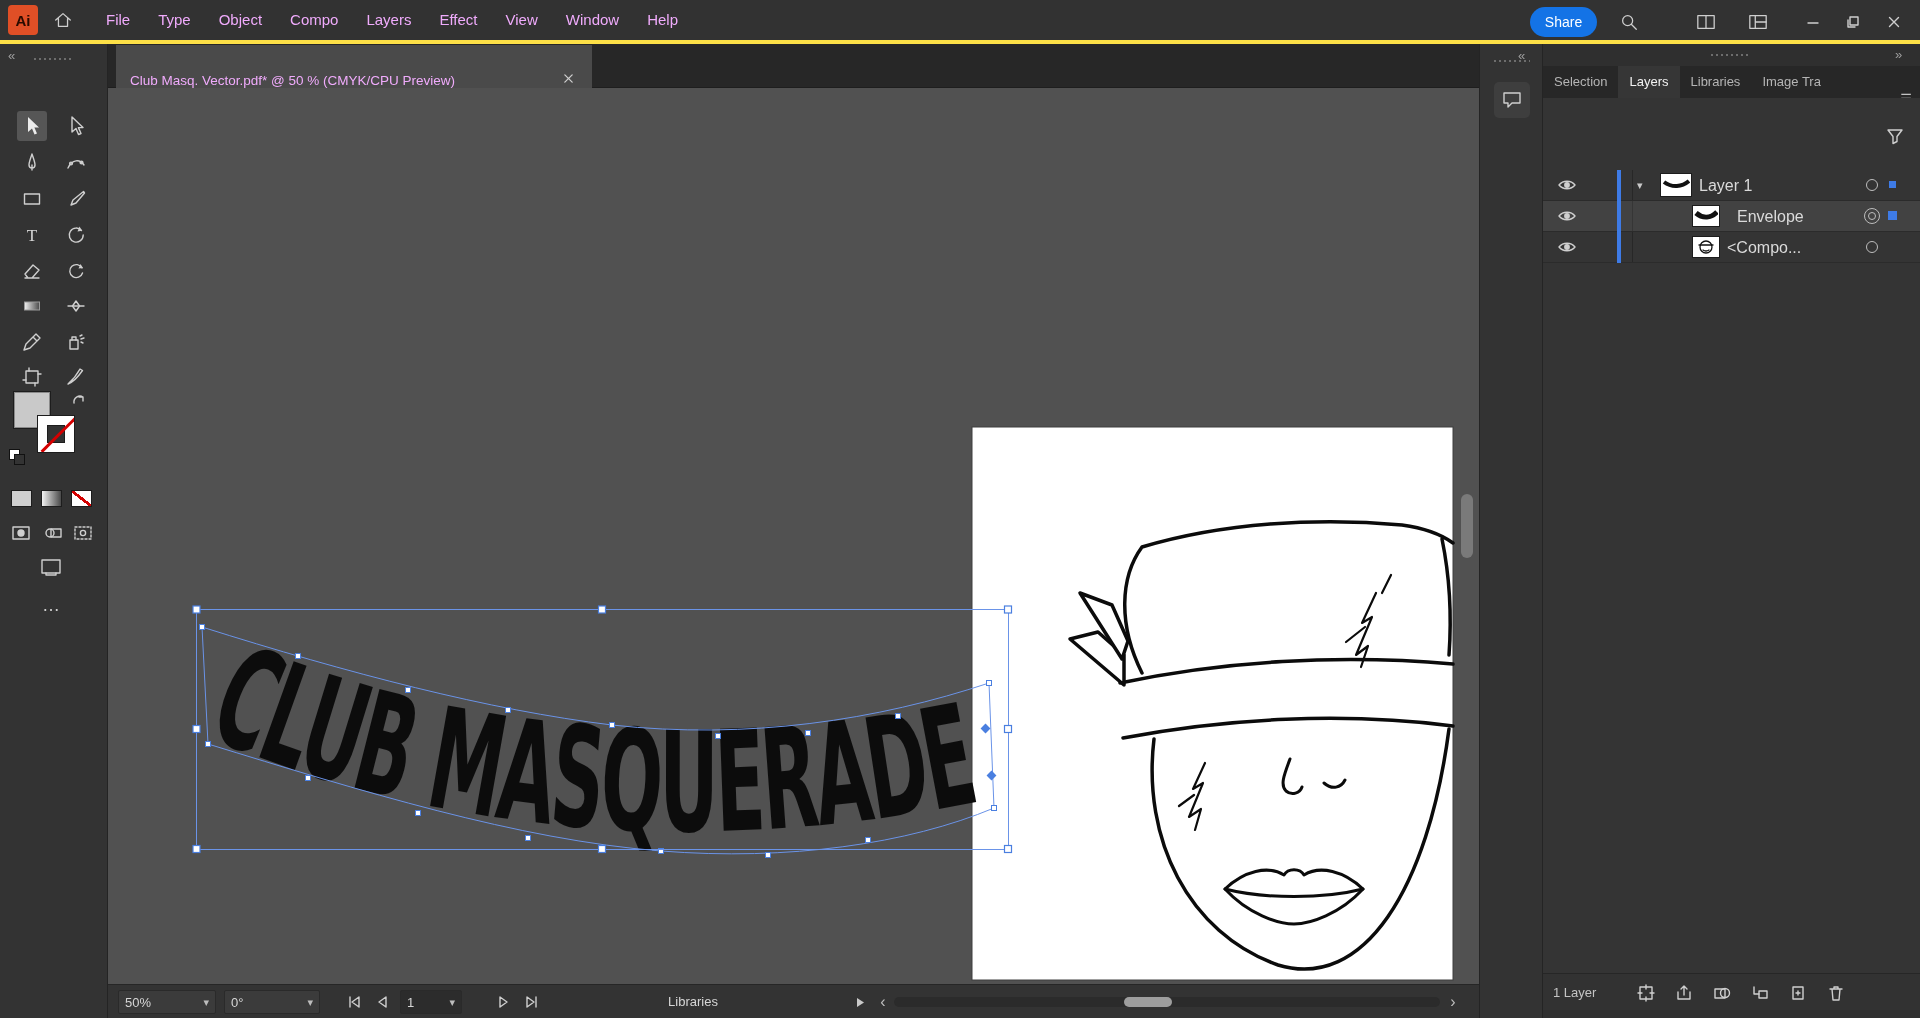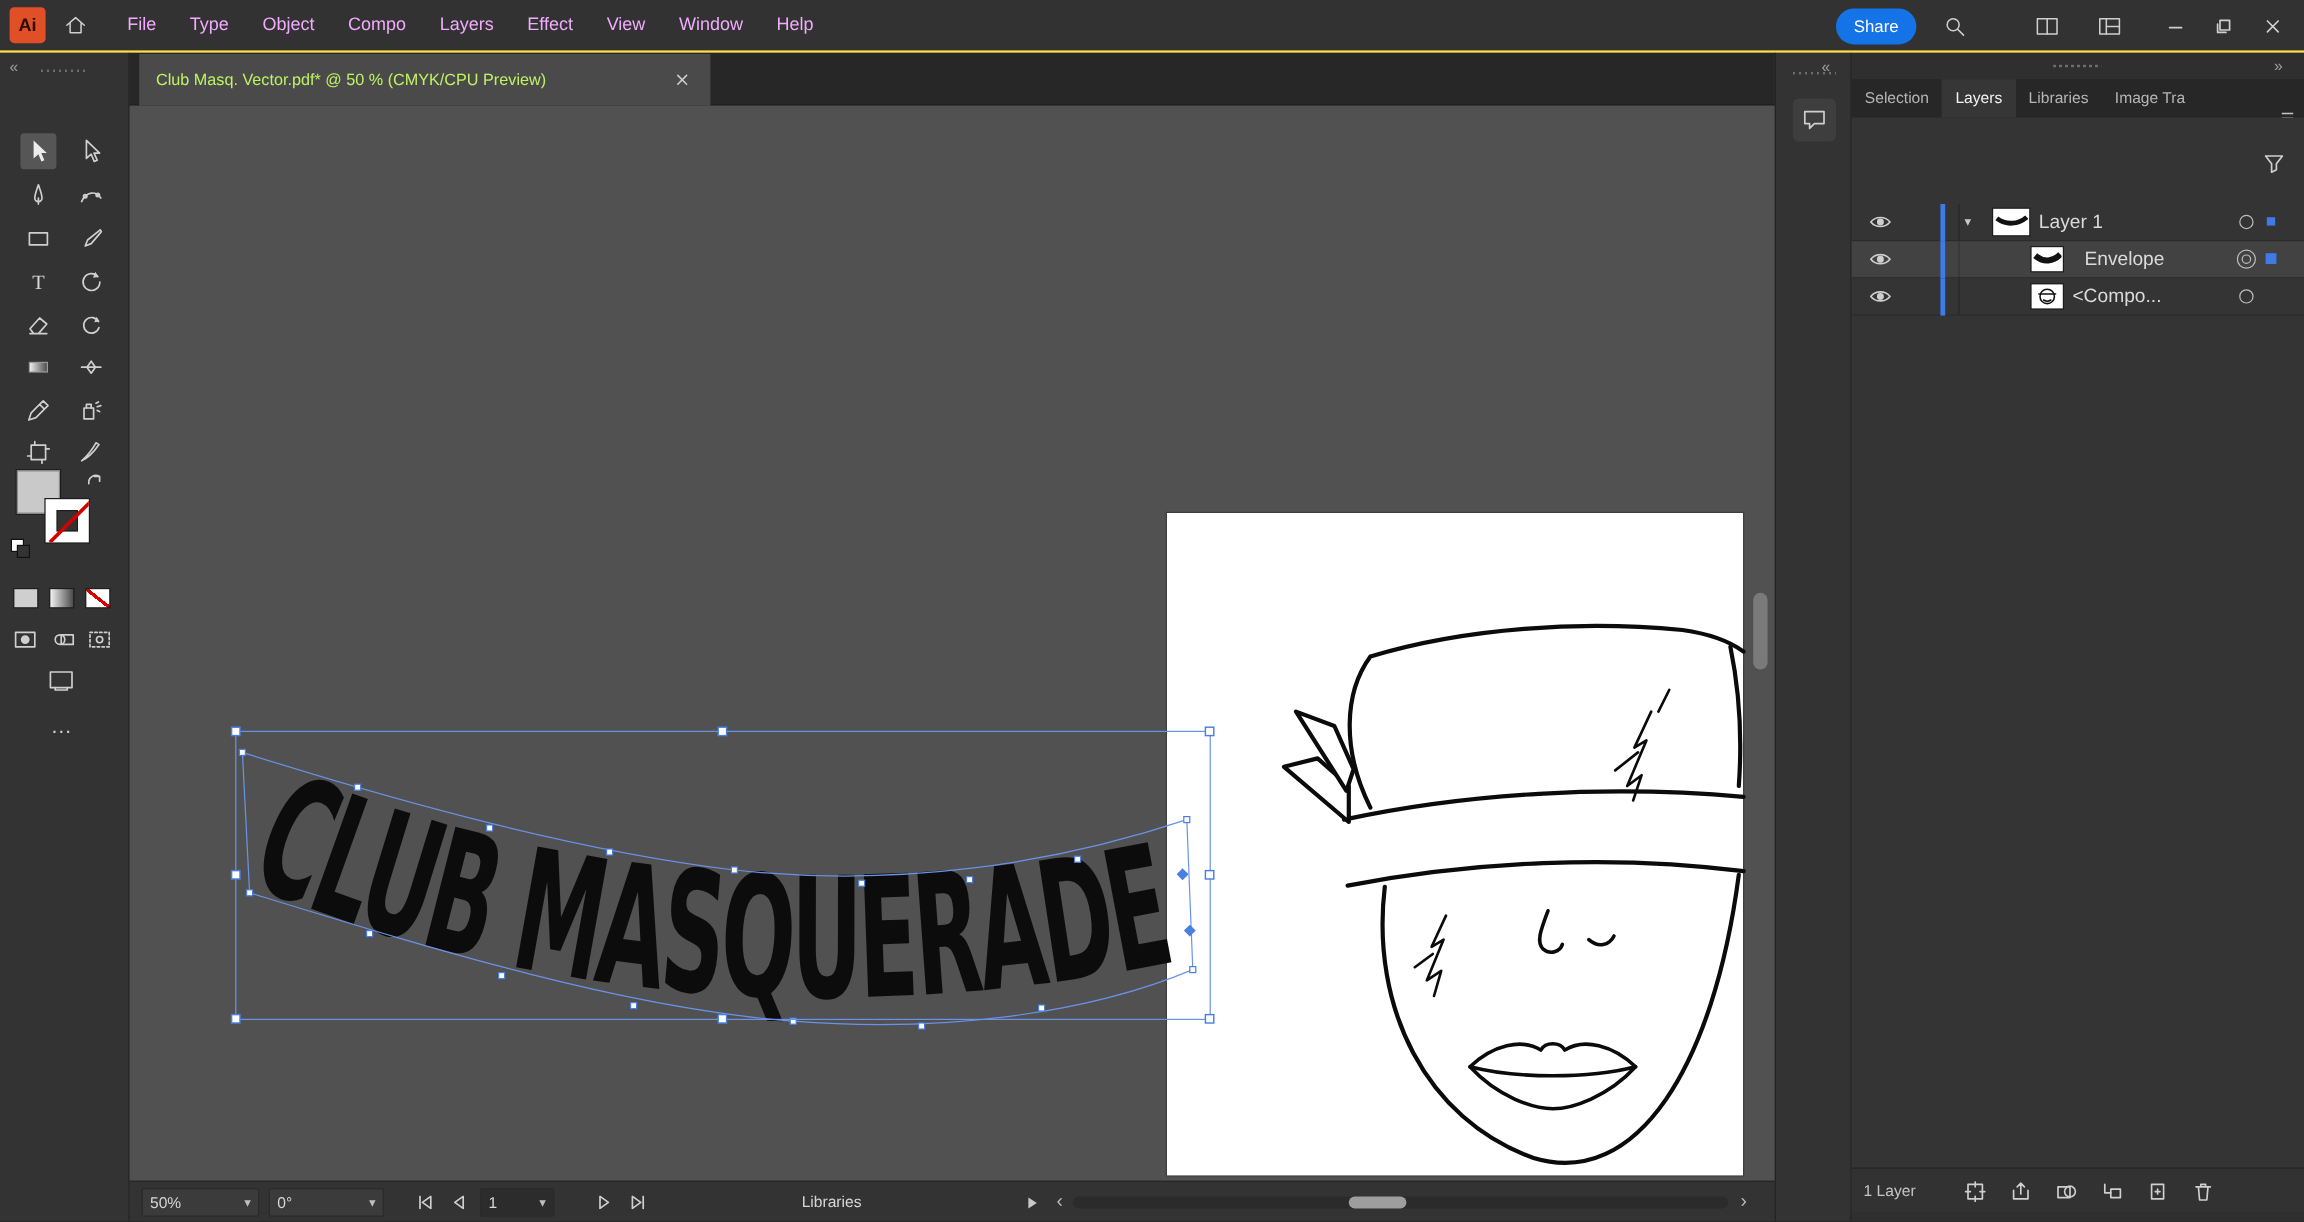--- a/index.html
+++ b/index.html
@@ -8,31 +8,31 @@
     position:relative; width:1920px; height:1018px; overflow:hidden;
     background:#383838; color:#dcdcdc;
     font-family:"Liberation Sans","DejaVu Sans",sans-serif; font-size:14px;
     user-select:none;
   }
   .abs { position:absolute; }
   .flex { display:flex; align-items:center; }
   .ctr { display:flex; align-items:center; justify-content:center; }
 
   
-  .menubar { left:0; top:0; width:1920px; height:44px; background:#323232; border-bottom:2px solid #fde047; display:flex; align-items:center; }
+  .menubar { left:0; top:0; width:1920px; height:44px; background:#323232; border-bottom:4px solid #fde047; display:flex; align-items:center; }
   .ai-logo { width:30px; height:30px; margin-left:8px; border-radius:4px; background:#E04F26; color:#2a0b00; font-weight:bold; font-size:15px; display:flex; align-items:center; justify-content:center; }
   .home-btn { width:34px; height:34px; margin-left:8px; }
   .menu-item { padding:12px 14px; line-height:44px; font-size:15px; color:#f0abfc; cursor:default; }
   .share-btn { position:absolute; left:1530px; top:7px; width:67px; height:30px; border-radius:15px; background:#1473E6; color:#fff; font-size:14px; display:flex; align-items:center; justify-content:center; }
   .topbtn { position:absolute; top:6px; width:32px; height:32px; }
   .winbtn { position:absolute; top:0; width:46px; height:44px; }
 
   
   .tabbar { left:108px; top:44px; width:1371px; height:44px; background:#272727; border-bottom:1px solid #1e1e1e; }
-  .doc-tab { position:absolute; left:8px; top:1px; height:43px; width:476px; background:#4a4a4a; display:flex; align-items:center; padding:0 14px; font-size:13.5px; color:#bef264; }
+  .doc-tab { position:absolute; left:8px; top:1px; height:43px; width:476px; background:#4a4a4a; display:flex; align-items:flex-end; padding:0 14px; font-size:13.5px; color:#f0abfc; }
   .doc-tab .title { white-space:nowrap; overflow:hidden; }
   .tab-close { margin-left:auto; width:20px; height:20px; }
 
   
   .toolbar { left:0; top:44px; width:108px; height:974px; background:#333333; border-right:1px solid #242424; }
   .tool { position:absolute; width:30px; height:30px; border-radius:3px; display:flex; align-items:center; justify-content:center; }
   .tool.active { background:#565656; }
   .grip { background-image:repeating-linear-gradient(90deg,#6d6d6d 0 2px,transparent 2px 5px); height:2px; }
   .chev-txt { color:#9f9f9f; font-size:13px; letter-spacing:-1px; }
 

